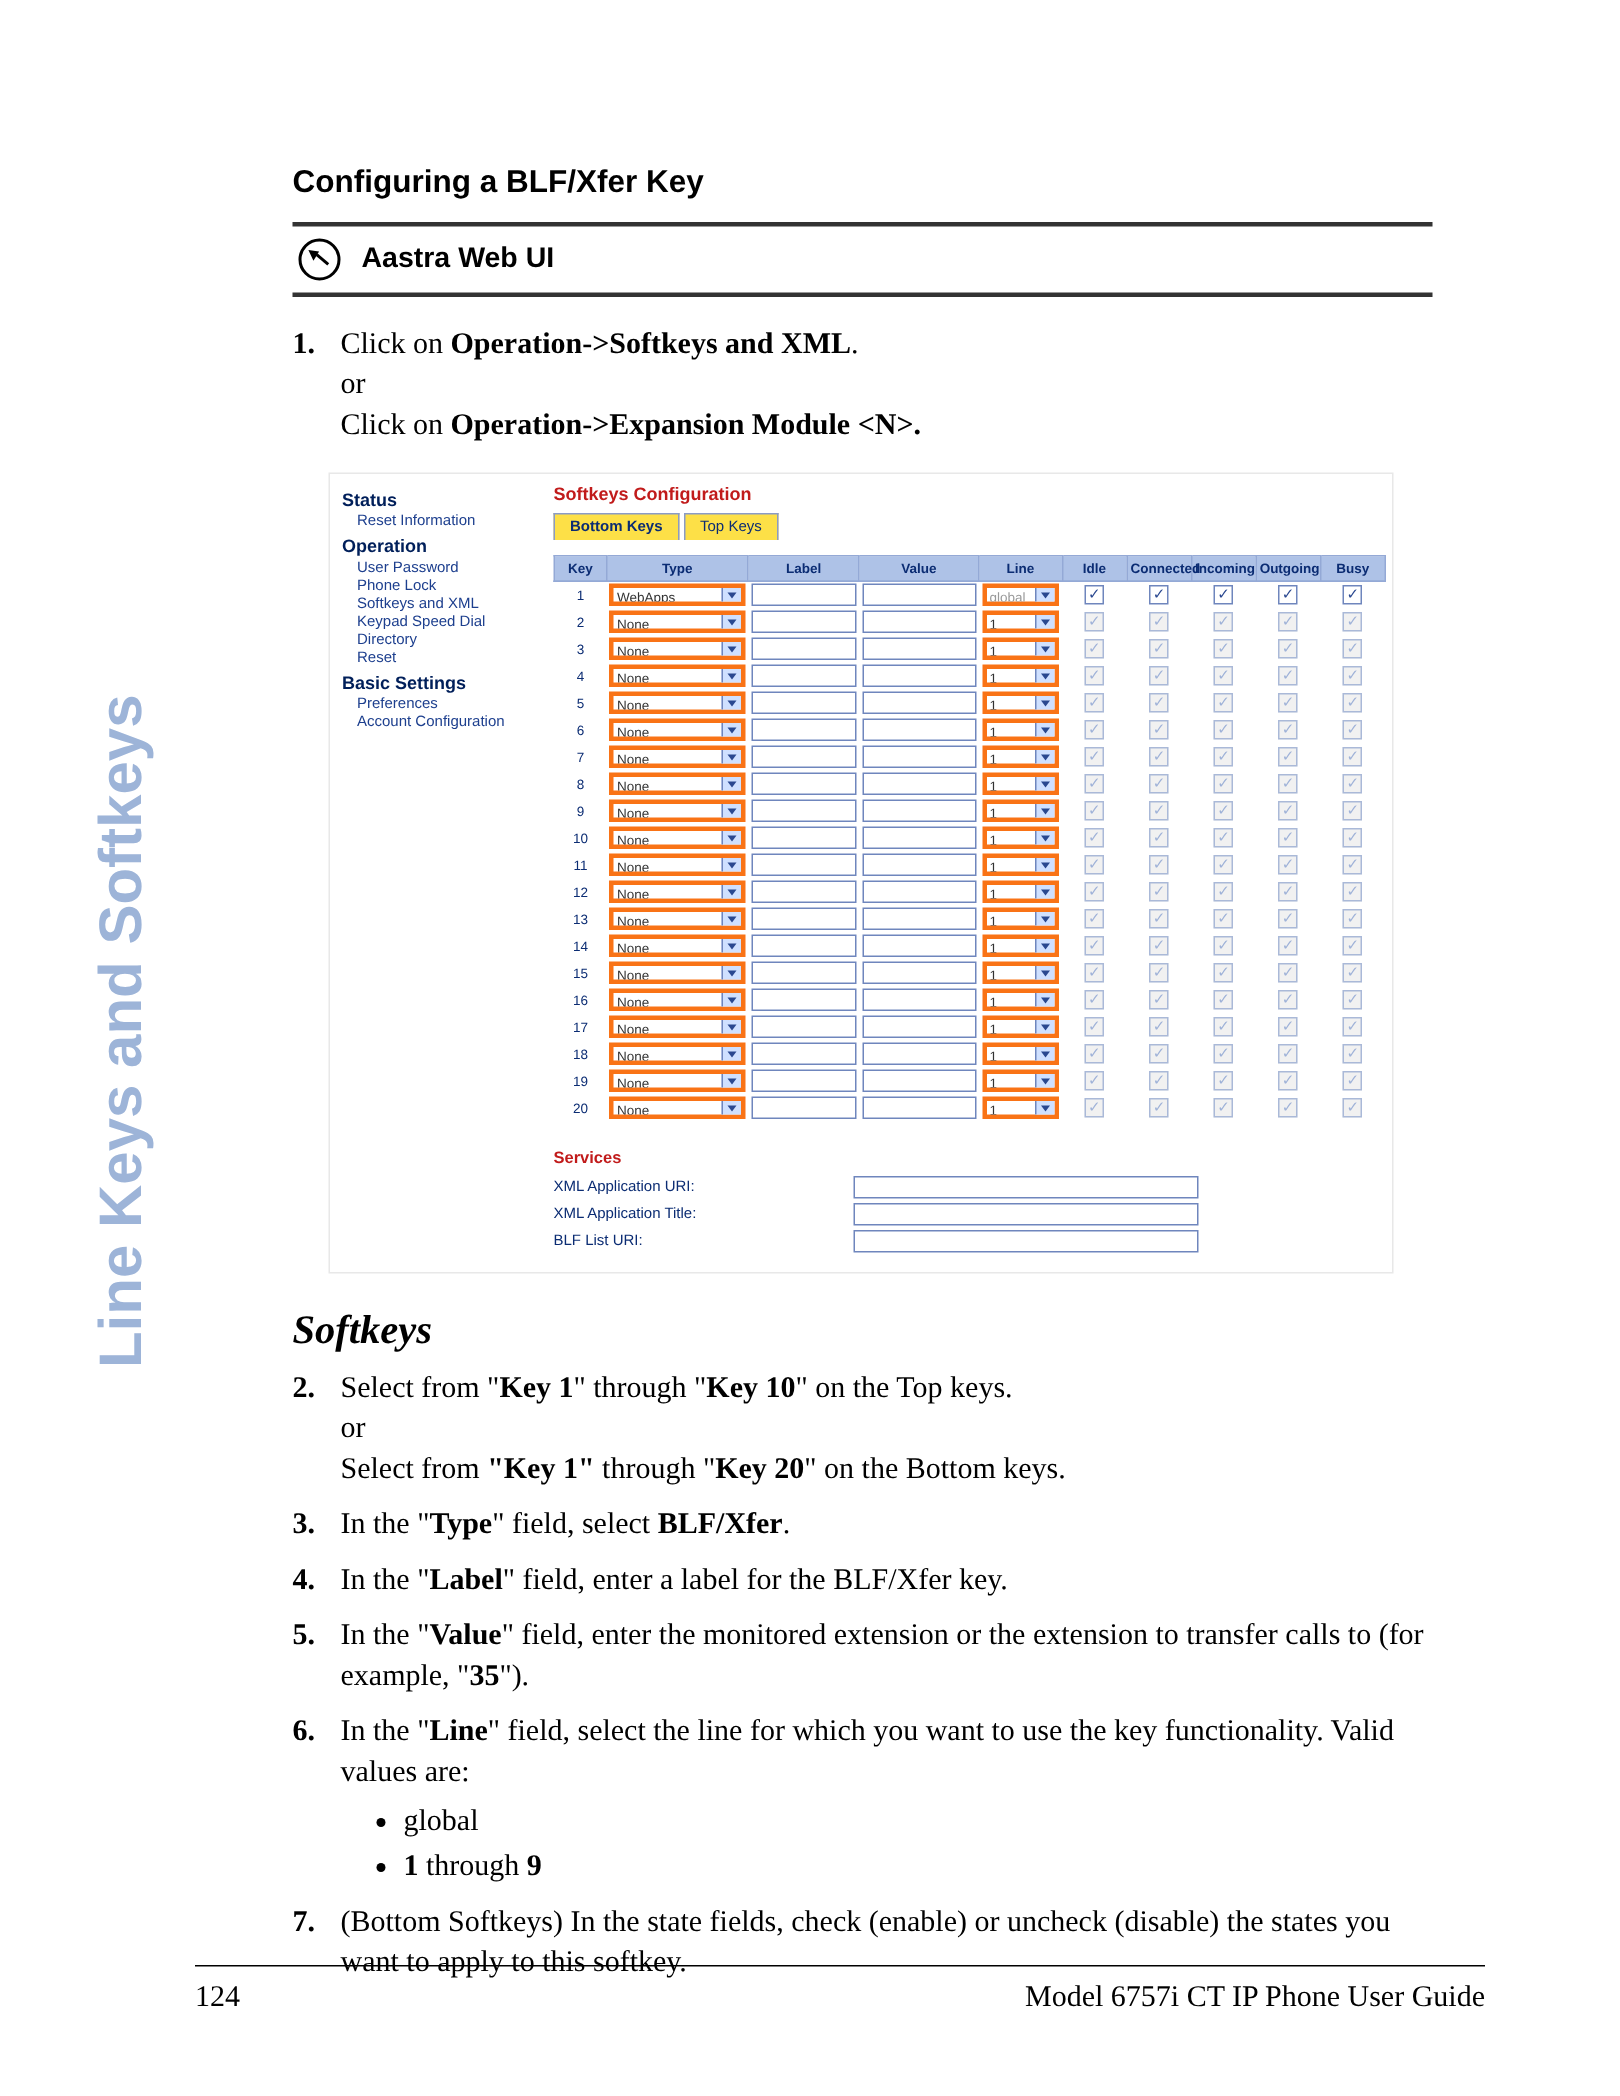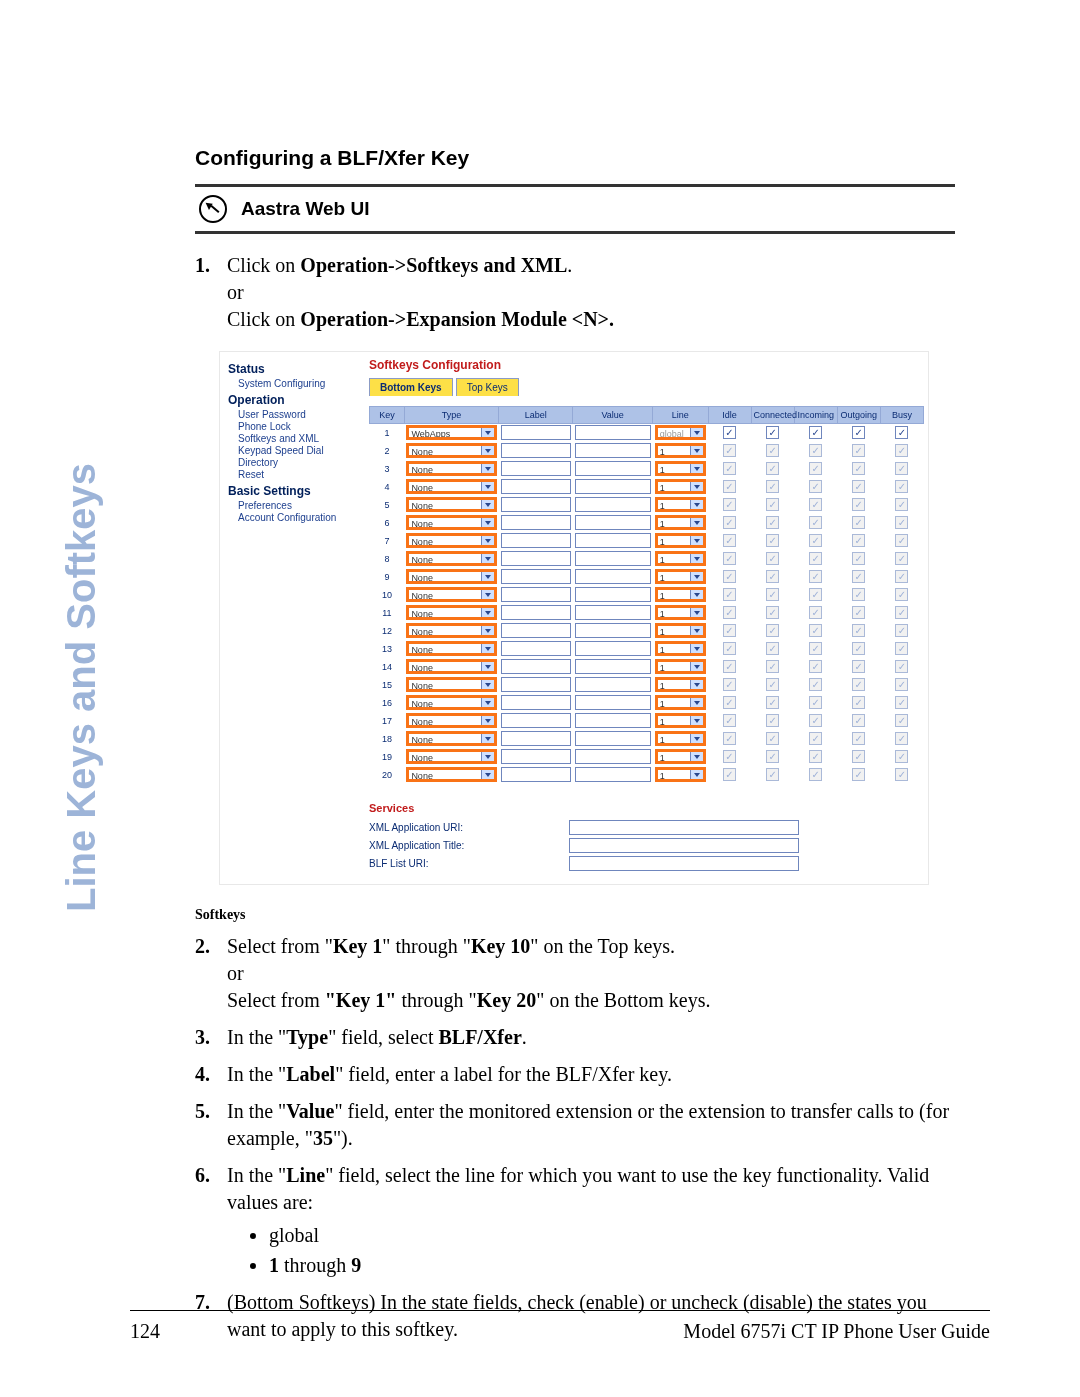--- a/index.html
+++ b/index.html
@@ -33,21 +33,20 @@
     color: #9db4d8;
     display: block;
   }
 
   
   .content {
     position: absolute;
     left: 195px;
     top: 110px;
     width: 760px;
-    margin-top: 36px;
   }
 
   .section-heading {
     font-family: Arial, Helvetica, sans-serif;
     font-weight: bold;
     font-size: 21px;
     margin-bottom: 14px;
   }
 
   .web-ui-bar {
@@ -154,21 +153,21 @@
   }
   table.sk col.c-key { width: 34px; }
   table.sk col.c-type { width: 92px; }
   table.sk col.c-label { width: 72px; }
   table.sk col.c-value { width: 78px; }
   table.sk col.c-line { width: 54px; }
   table.sk col.c-state { width: 42px; }
   table.sk th {
     background:#aec2e7;
     color:#0b2c73;
-    font-weight:normal;
+    font-weight:bold;
     font-size:9px;
     padding:3px 2px;
     text-align:center;
     border:1px solid #94a9d6;
   }
   table.sk td {
     font-size:9px;
     color:#0b2c73;
     padding:1px 2px;
     text-align:center;
@@ -202,22 +201,23 @@
   .services { margin-top:18px; }
   .services .stitle { color:#c11b1b; font-weight:bold; font-size:11px; margin-bottom:6px; }
   .services .srow { display:flex; align-items:center; margin:3px 0; }
   .services .srow .slabel { width:200px; font-size:10px; color:#0b2c73; }
   .services .srow .sfield {
     width:230px; height:15px; border:1px solid #6f86bd; background:#fff;
   }
 
   .sub-heading {
     font-family: "Times New Roman", serif;
+    font-style: italic;
     font-weight: bold;
-    font-size: 14px;
+    font-size: 27px;
     margin: 18px 0 10px 0;
   }
 
   ul.bullets { list-style: disc; margin: 6px 0 6px 42px; font-size:20px; }
   ul.bullets li { margin: 3px 0; }
 
   
   .footer-rule {
     position:absolute; left:130px; right:90px; top:1310px;
     border-top:1px solid #000;
@@ -250,21 +250,21 @@
       <span>or</span><br>
       <span>Click on </span><strong>Operation-&gt;Expansion Module &lt;N&gt;.</strong>
     </li>
   </ol>
 
   <div class="screenshot-embed">
     <div class="webui">
 
       <div class="nav">
         <div class="cat">Status</div>
-        <div class="item">System Configuring</div>
+        <div class="item">Reset Information</div>
         <div class="cat">Operation</div>
         <div class="item">User Password</div>
         <div class="item">Phone Lock</div>
         <div class="item active">Softkeys and XML</div>
         <div class="item">Keypad Speed Dial</div>
         <div class="item">Directory</div>
         <div class="item">Reset</div>
         <div class="cat">Basic Settings</div>
         <div class="item">Preferences</div>
         <div class="item">Account Configuration</div>

